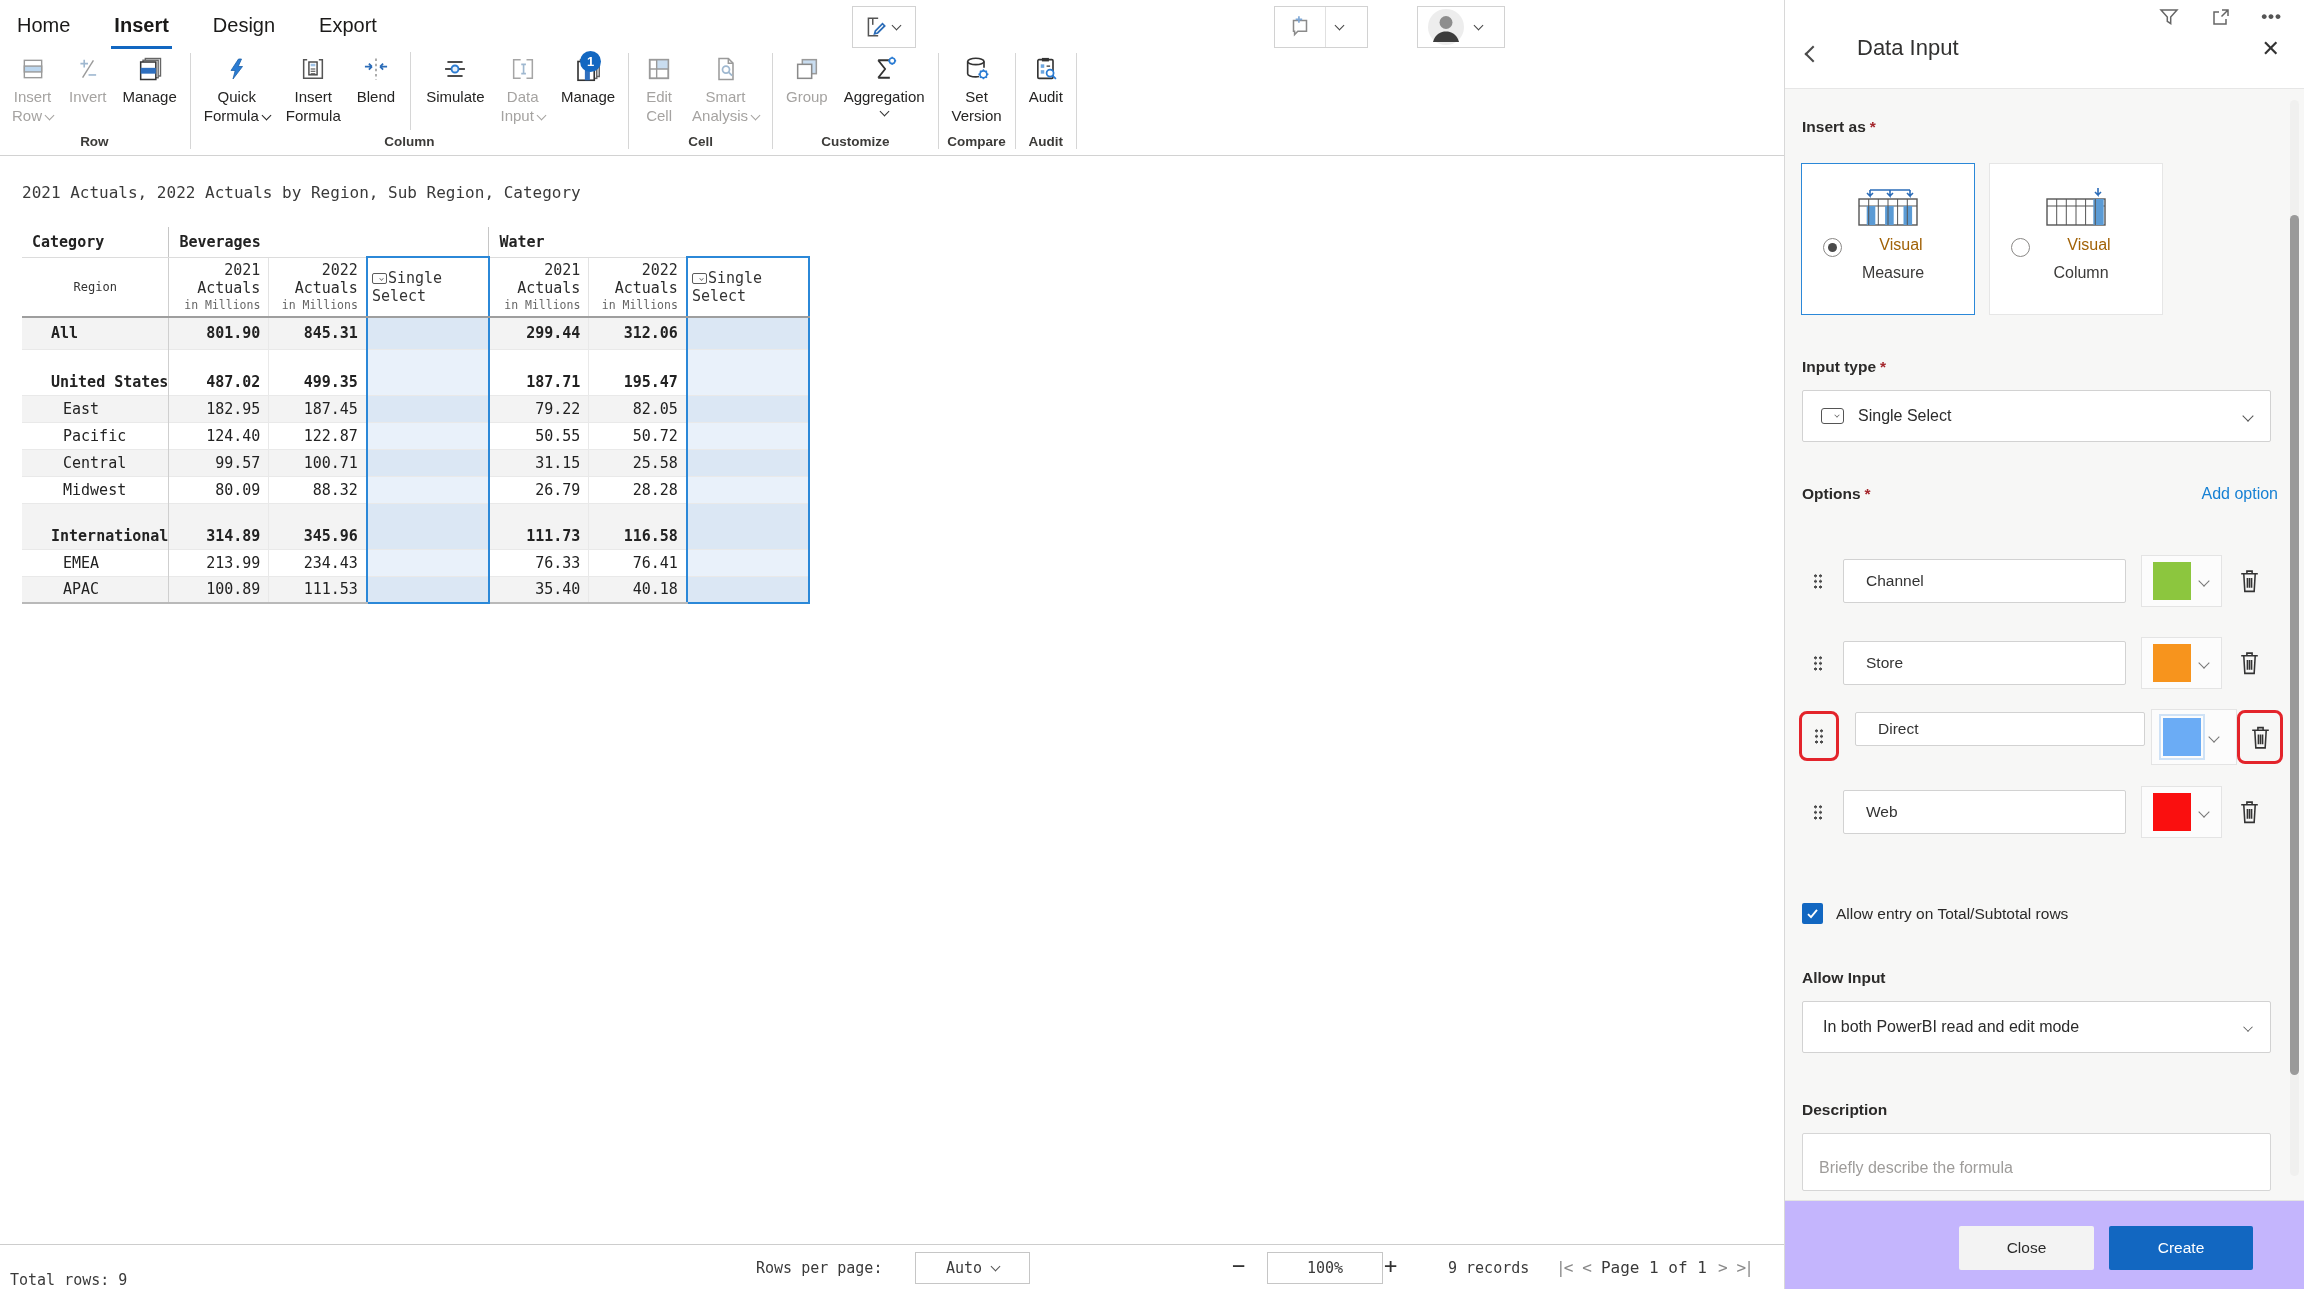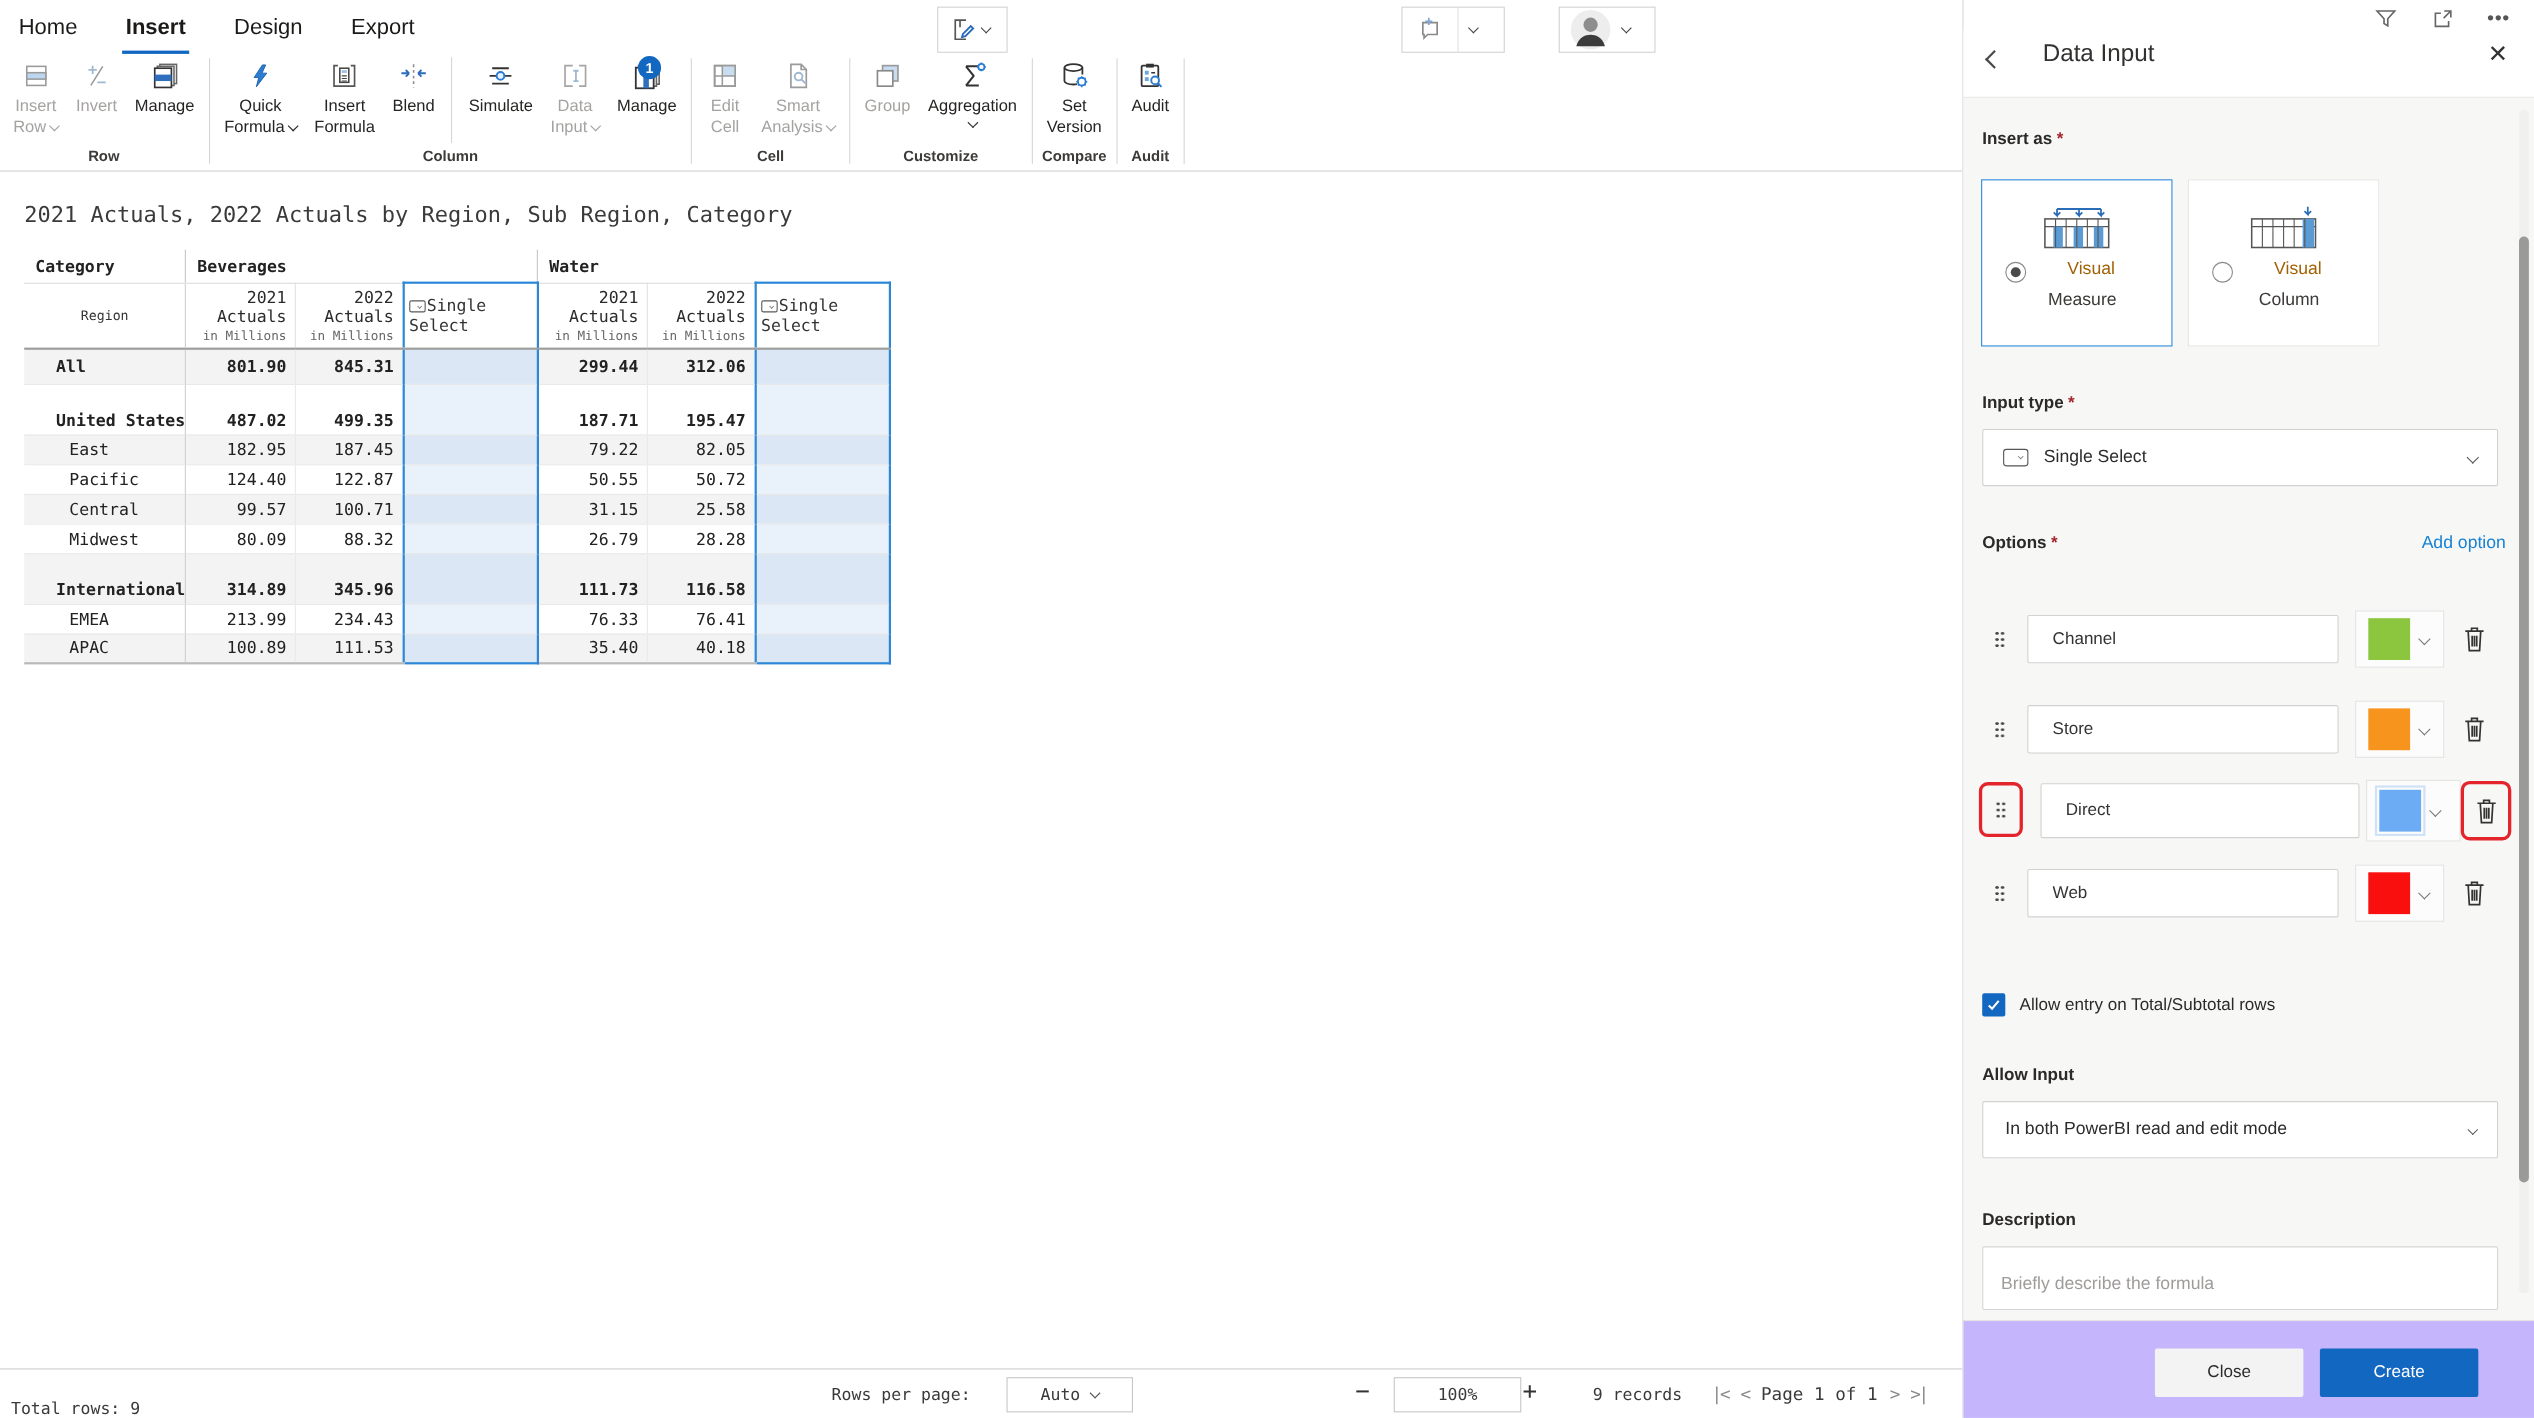--- a/index.html
+++ b/index.html
@@ -25,21 +25,21 @@
   .rbtn .ric { height:32px; display:flex; align-items:center; justify-content:center; margin-bottom:2px; }
   .rbtn .rlb { font-size:15px; line-height:19px; color:#252423; text-align:center; white-space:nowrap; }
   .rbtn.dis { cursor:default; }
   .rbtn.dis .rlb { color:#a5a3a1; }
   .chv { display:inline-block; width:7px; height:7px; border-right:1.6px solid currentColor; border-bottom:1.6px solid currentColor; transform:rotate(45deg); vertical-align:middle; margin:0 0 3px 4px; }
   .chv-down-solo { margin:2px 0 0 0; }
   .badge { position:absolute; top:-2px; right:2px; width:21px; height:21px; border-radius:50%; color:#fff; font-size:13px; font-weight:700; display:flex; align-items:center; justify-content:center; }
   .tact { position:absolute; top:6px; height:42px; border:1px solid #d2d2d2; background:#fff; display:flex; align-items:center; cursor:pointer; }
   .tact .divi { width:1px; height:40px; background:#e0e0e0; }
   
-  .grid-title { position:absolute; left:22px; top:183px; font-family:"DejaVu Sans Mono", monospace; font-size:20px; color:#3a3a3a; }
+  .grid-title { position:absolute; left:22px; top:183px; font-family:"DejaVu Sans Mono", monospace; font-size:16px; color:#3a3a3a; }
   table.grid { position:absolute; left:22px; top:227px; border-collapse:collapse; table-layout:fixed; font-family:"DejaVu Sans Mono", monospace; font-size:15px; color:#222; }
   table.grid th, table.grid td { font-weight:normal; }
   tr.hr1 { height:30px; }
   tr.hr1 th { text-align:left; padding-left:10px; font-weight:700; font-size:15px; border-bottom:1px solid #dcdcdc; background:#fff; }
   th.g-grp { border-left:1px solid #c6c6c6; padding-left:12px; }
   tr.hr2 { height:60px; }
   tr.hr2 th { border-bottom:2px solid #9e9e9e; background:#fff; vertical-align:middle; }
   th.region { text-align:center; border-right:1px solid #cfcfcf; font-size:12px; color:#333; }
   th.m-th { text-align:right; padding-right:8px; }
   th.m-th .m { font-size:15px; color:#2b2b2b; }
@@ -100,21 +100,21 @@
   .drag { position:absolute; left:28px; top:50%; transform:translateY(-50%); width:10px; height:16px; cursor:grab;
           background-image:radial-gradient(circle, #4a4a4a 1.3px, transparent 1.6px); background-size:5px 5.6px; }
   .oname { position:absolute; left:58px; top:5px; width:283px; height:44px; background:#fff; border:1px solid #d2d2d2; border-radius:2px; padding-left:22px; font-size:15.5px; color:#333; font-family:"Liberation Sans", sans-serif; outline:none; }
   .swatch-btn { position:absolute; left:356px; top:1px; width:81px; height:52px; background:#fcfcfc; border:1px solid #e4e4e4; display:flex; align-items:center; cursor:pointer; }
   .swatch { width:38px; height:38px; margin-left:11px; }
   .swchv { margin-left:9px; width:8px; height:8px; border-right:1.5px solid #777; border-bottom:1.5px solid #777; transform:rotate(45deg); }
   .trash { position:absolute; left:452px; top:50%; transform:translateY(-50%); cursor:pointer; }
   .redbox { border:3px solid #E3242B; border-radius:8px; }
   .orow.hl { height:58px; }
   .orow.hl .drag-wrap { position:absolute; left:14px; top:2px; width:40px; height:50px; display:flex; align-items:center; justify-content:center; }
-  .orow.hl .oname { left:70px; top:3px; width:290px; height:50px; }
+  .orow.hl .oname { left:70px; top:3px; width:290px; height:34px; }
   .orow.hl .swatch-btn { left:366px; top:0; width:86px; height:56px; }
   .orow.hl .swatch { outline:2px solid #cfe2f6; outline-offset:2px; }
   .orow.hl .trash-wrap { position:absolute; left:452px; top:1px; width:46px; height:54px; display:flex; align-items:center; justify-content:center; }
   .orow.hl .trash { position:static; transform:none; }
   .cbrow { position:absolute; left:17px; display:flex; align-items:center; gap:13px; cursor:pointer; }
   .cbox { width:21px; height:21px; border-radius:2px; display:flex; align-items:center; justify-content:center; }
   .cbrow .cblbl { font-size:15.5px; color:#2b2a29; }
   .pinput { position:absolute; left:17px; width:469px; height:58px; background:#fff; border:1px solid #d6d6d6; border-radius:2px; padding:12px 16px 0 16px; font-size:16px; font-family:"Liberation Sans", sans-serif; color:#333; outline:none; }
   .pinput::placeholder { color:#9e9c9a; }
   .pfoot { position:absolute; left:0; top:1200px; width:100%; height:89px; background:#c4b5fd; border-top:1px solid #e4e4e4; }

